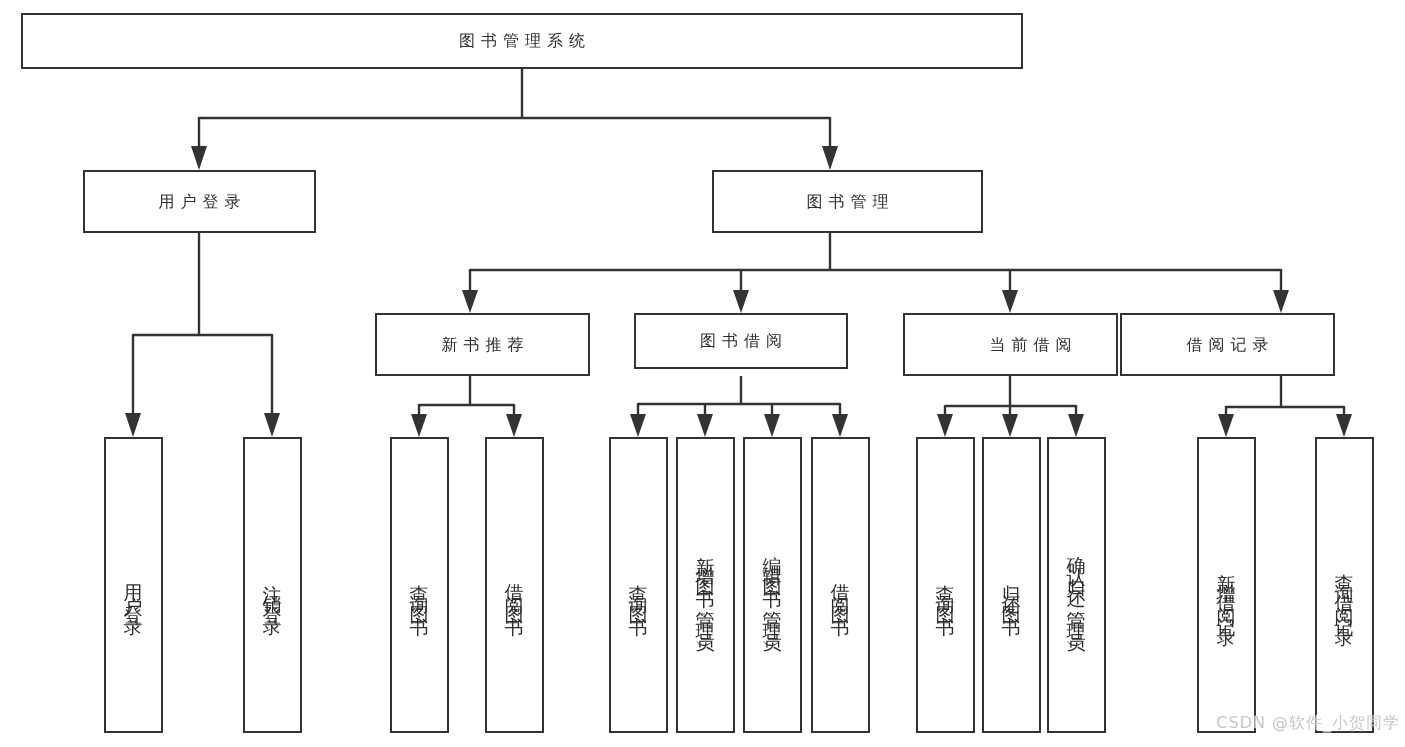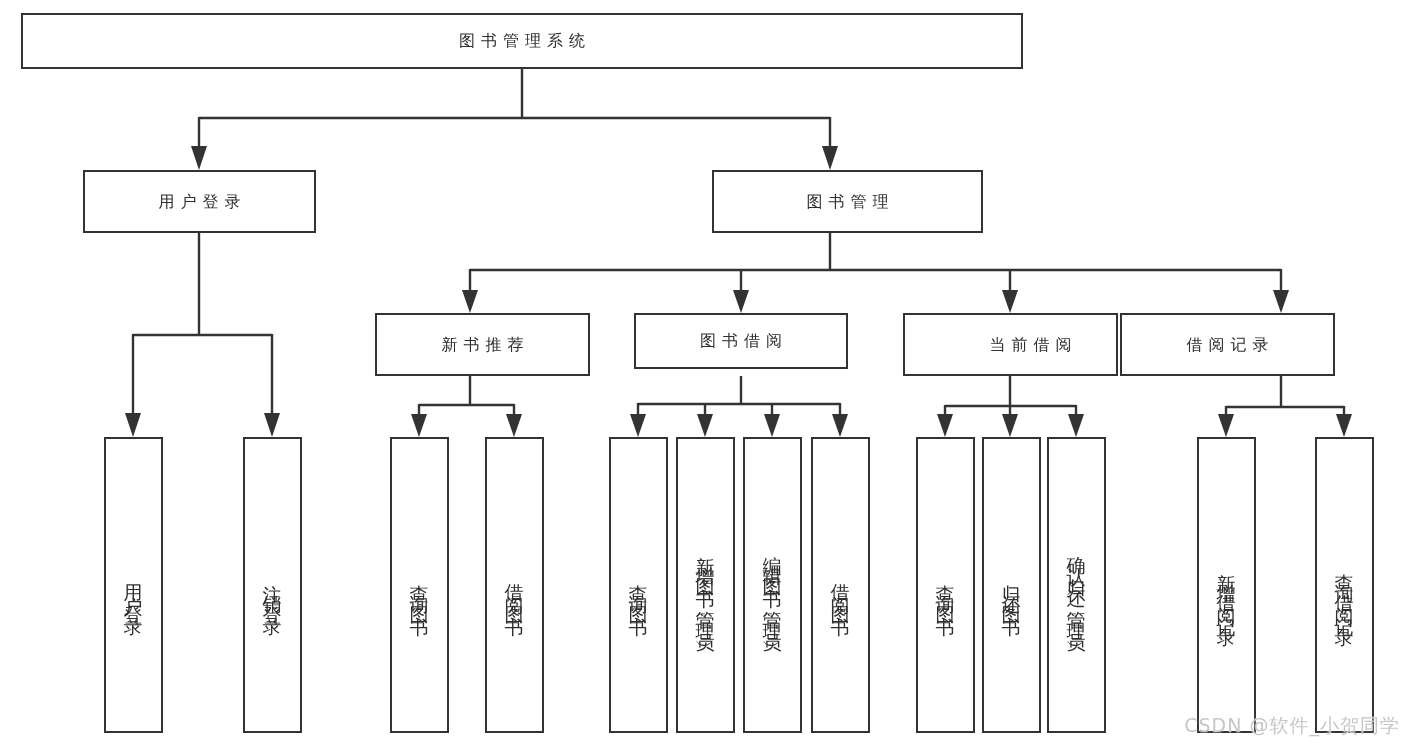--- a/index.html
+++ b/index.html
@@ -60,21 +60,21 @@
     letter-spacing: 11px;
     padding-left: 0;
     padding-top: 11px; 
     line-height: 1;
     white-space: nowrap;
   }
   .watermark {
     position: absolute;
     right: 5px;
     top: 713px;
-    font-size: 19px;
+    font-size: 16px;
     letter-spacing: 1px;
     color: var(--wm);
     text-shadow: 0 0 2px #ffffff;
     z-index: 5;
     white-space: nowrap;
   }
 </style>
 </head>
 <body>
 

